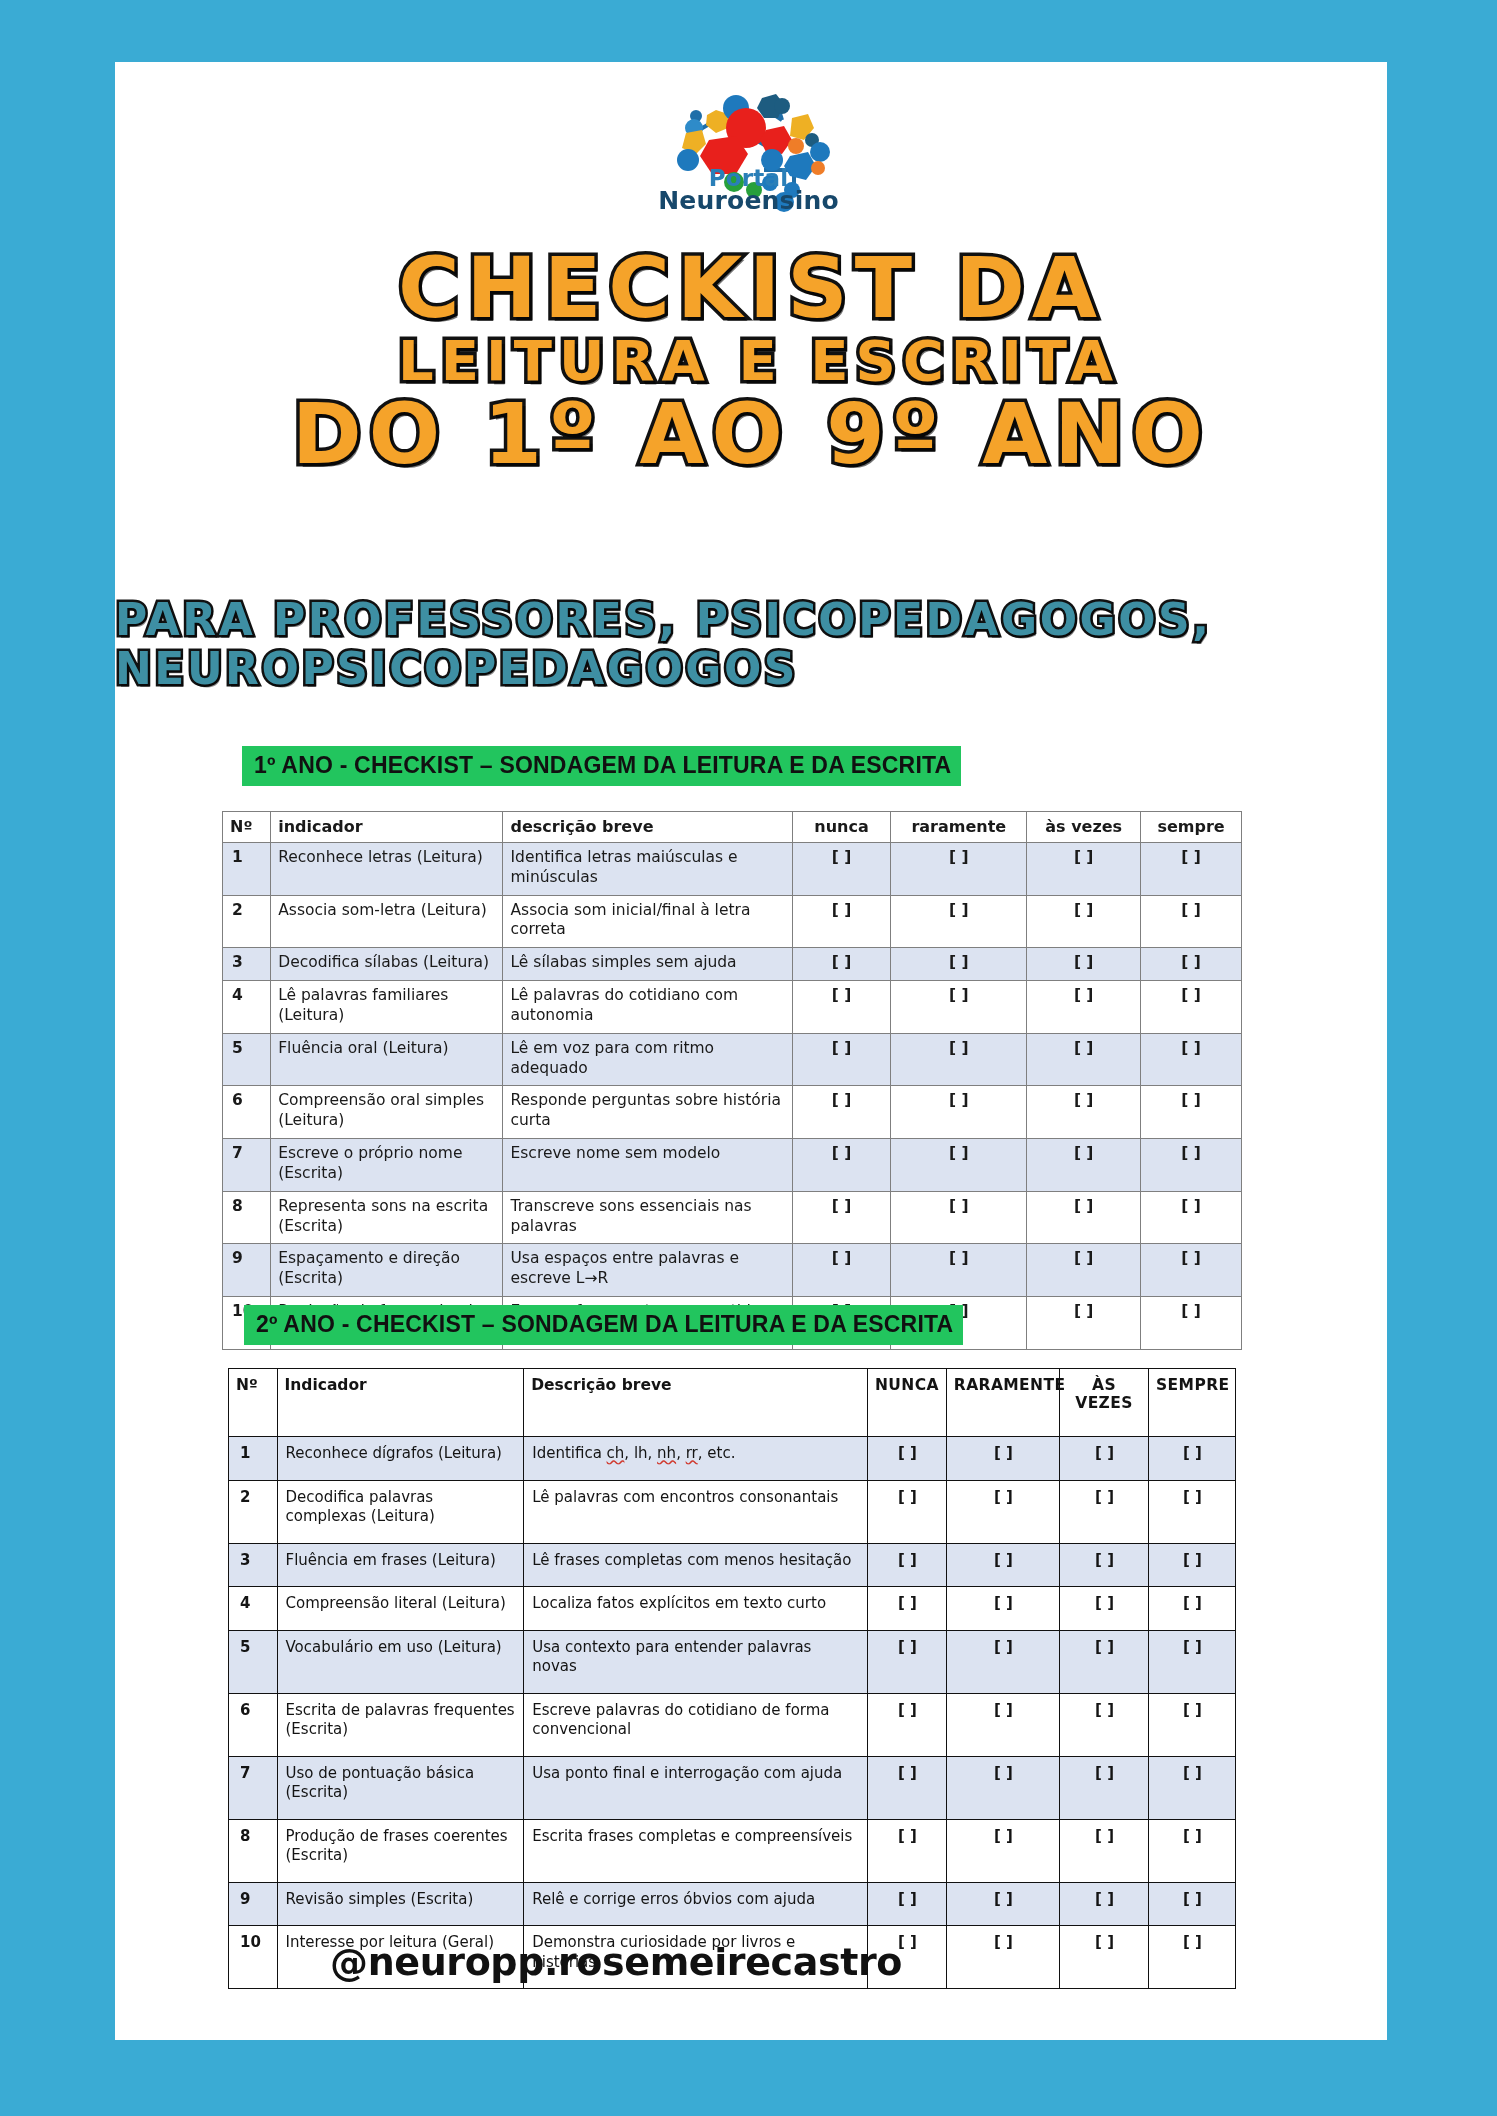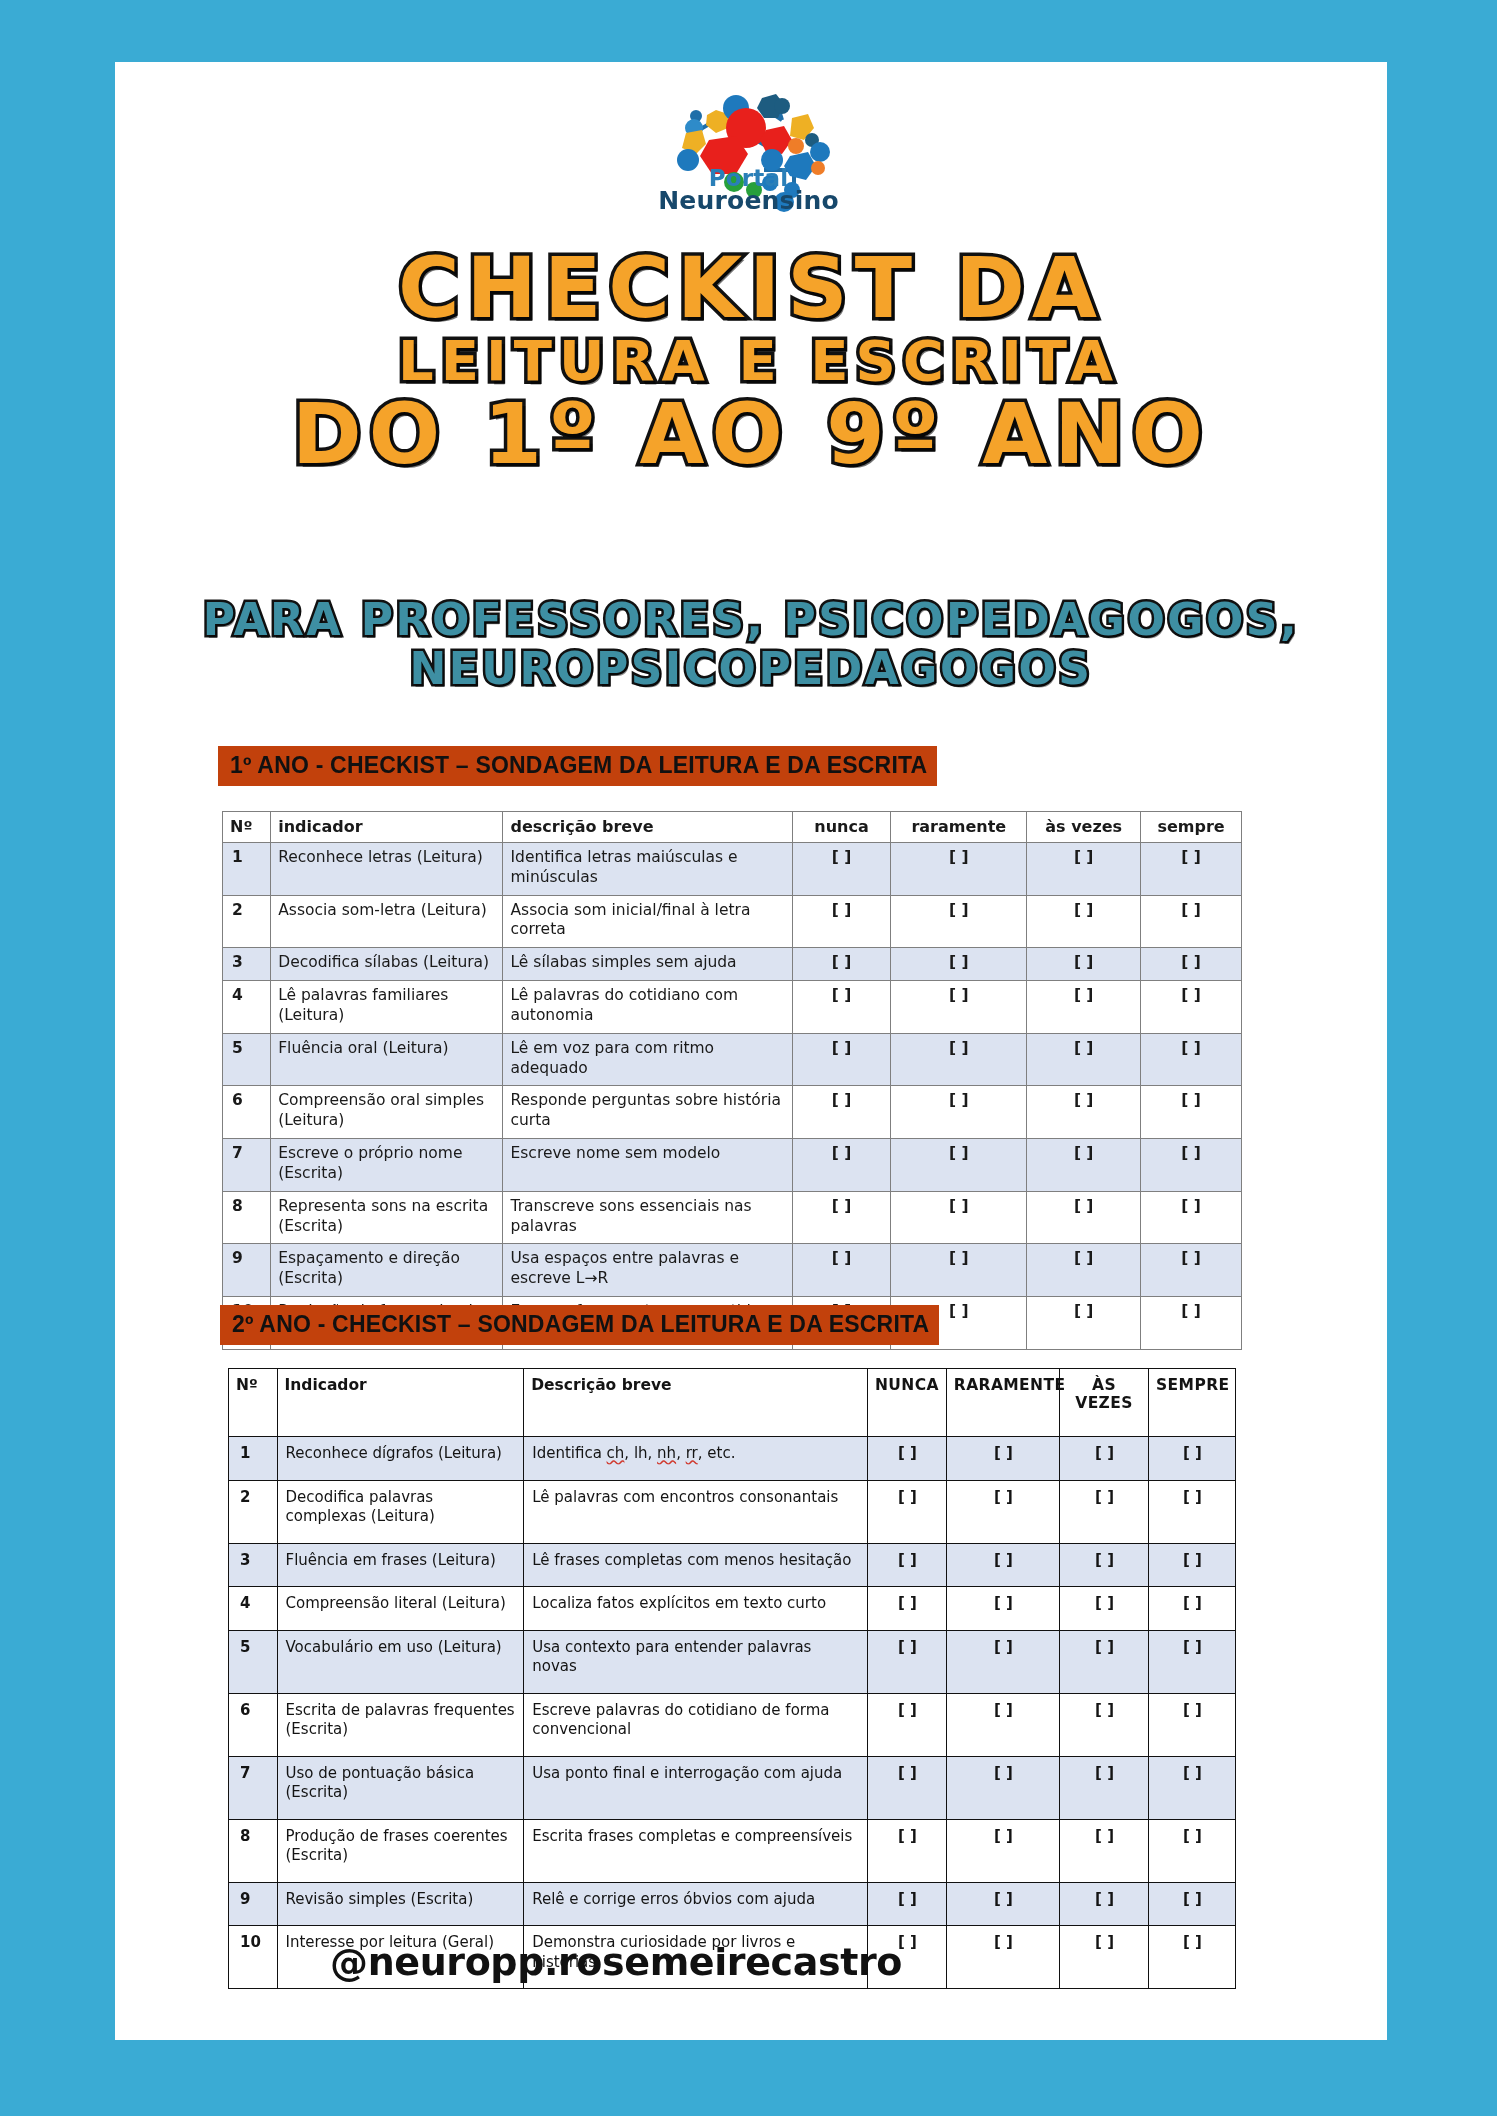--- a/index.html
+++ b/index.html
@@ -56,46 +56,46 @@
     text-shadow:3px 4px 0 rgba(0,0,0,.55);
     margin:0;
   }
   .t1{font-size:84px;}
   .t2{font-size:56px;padding-left:16px;}
   .t3{font-size:84px;}
   #subtitle-block{
     position:absolute;
     left:115px; top:595px;
     width:1272px;
-    text-align:center;
   }
   .bubble-sub{
     font-family:"DejaVu Sans", sans-serif;
     font-weight:bold;
     color:#3e8fa3;
     font-size:44px;
     letter-spacing:2.5px;
     line-height:1.12;
     -webkit-text-stroke:5px #111;
     paint-order:stroke fill;
     text-shadow:2px 3px 0 rgba(0,0,0,.45);
     margin:0;
   }
 
   
   .section-banner{
     position:absolute;
-    background:#c2410c;
+    background:#22c55e;
     color:#111;
     font-family:"Liberation Sans", sans-serif;
     font-weight:bold;
     font-size:23px;
     letter-spacing:.2px;
     padding:6px 10px 7px 12px;
     white-space:nowrap;
+    margin-left:24px;
   }
   #banner1{left:218px; top:746px;}
   #banner2{left:220px; top:1305px;}
 
   
   .ck-table{
     position:absolute;
     border-collapse:collapse;
     background:#fff;
     table-layout:fixed;

